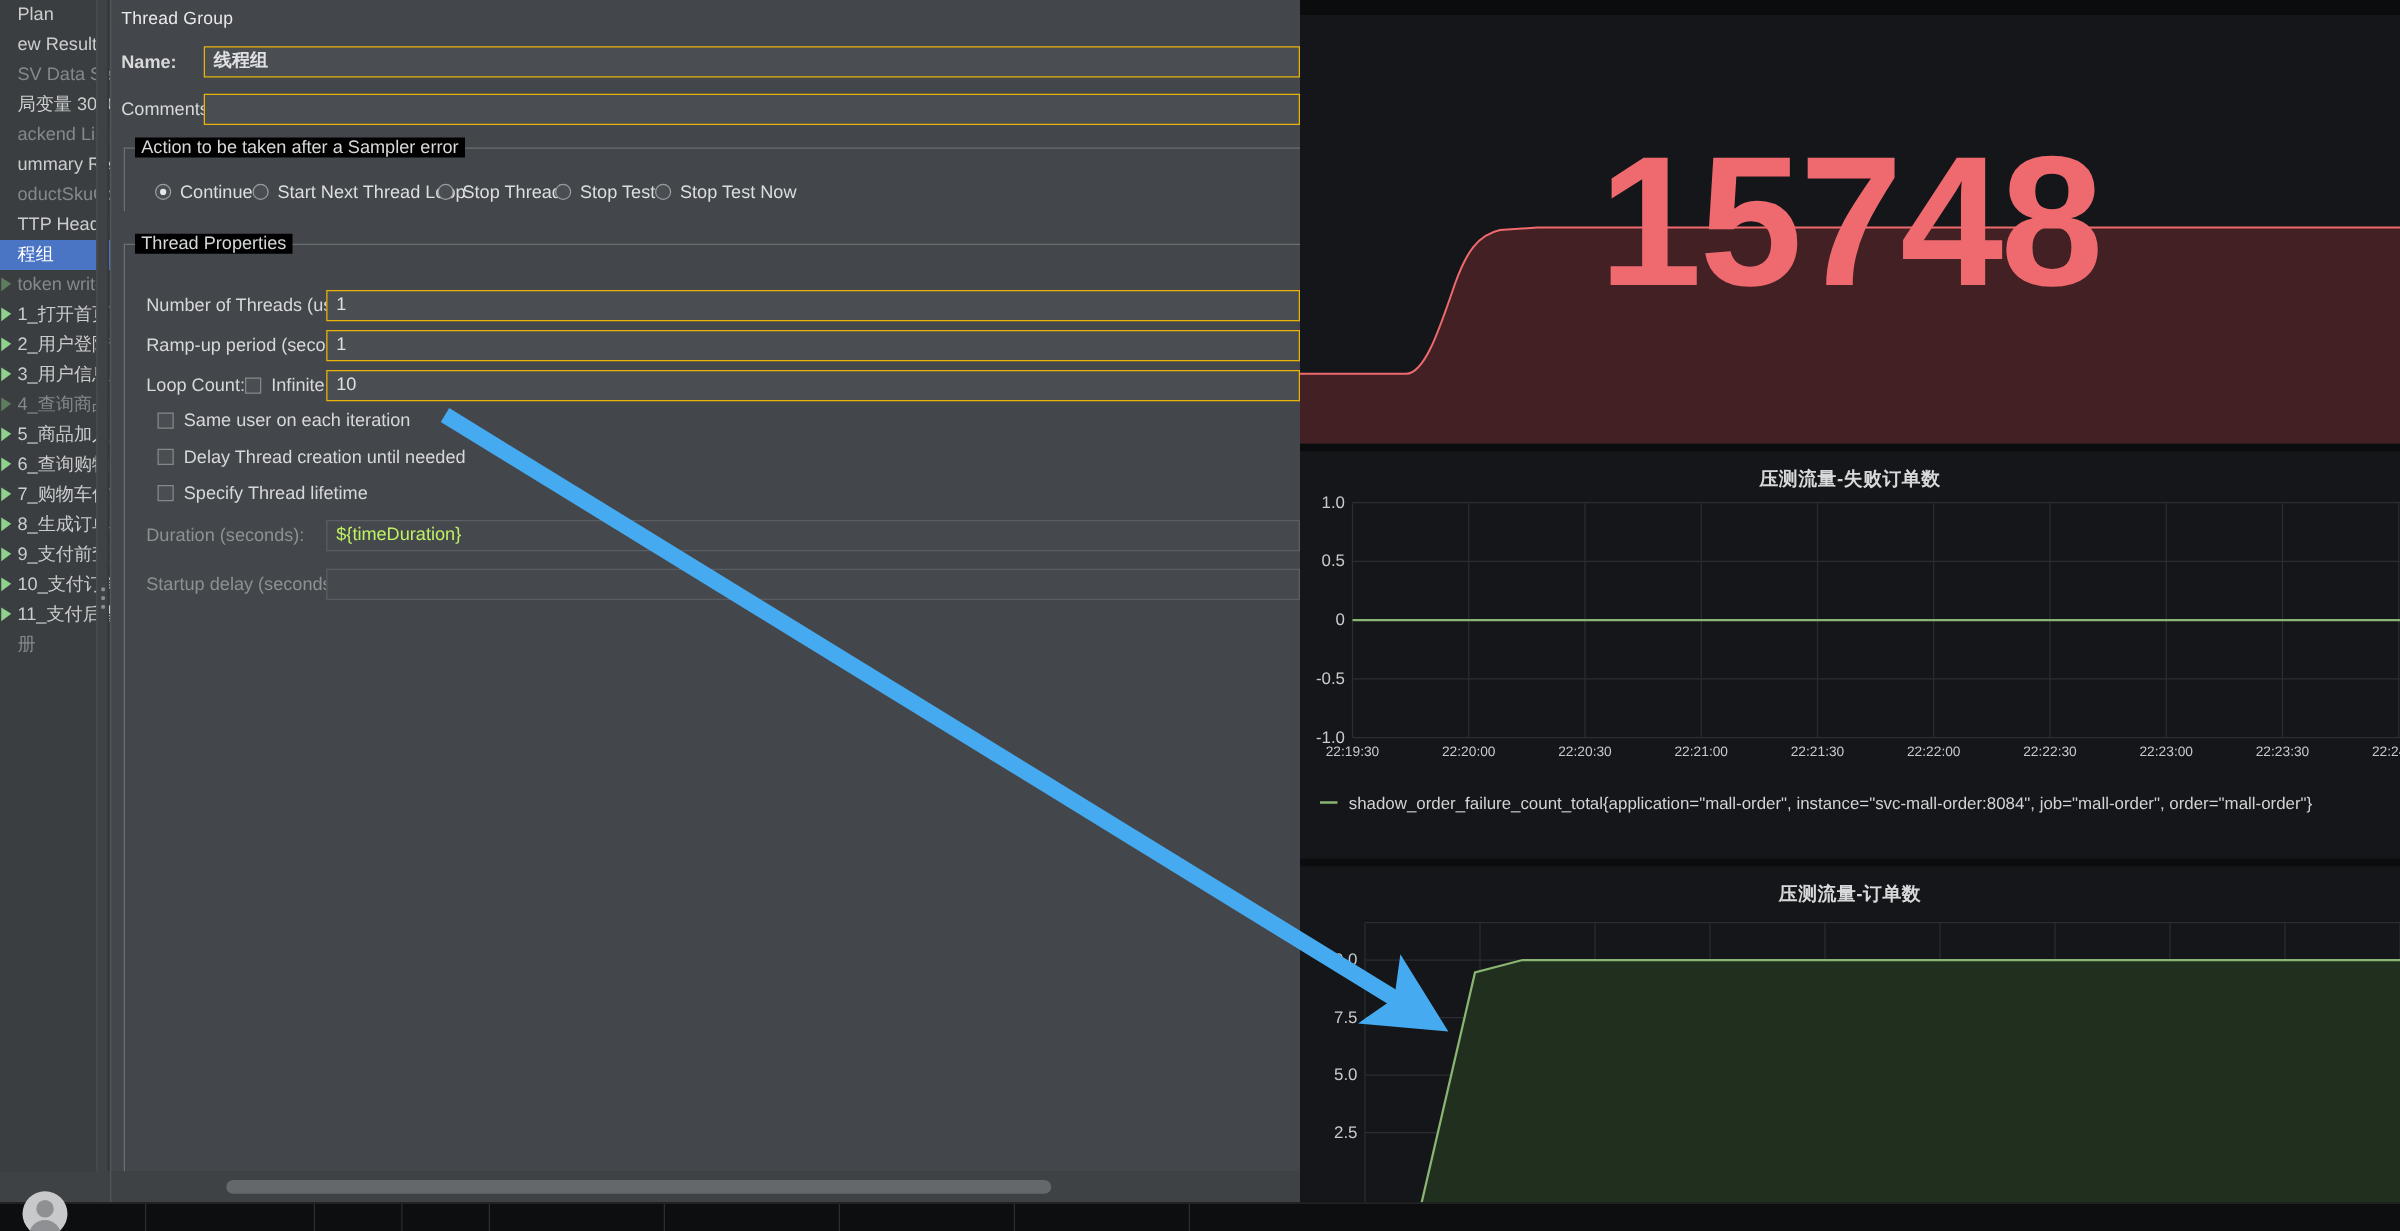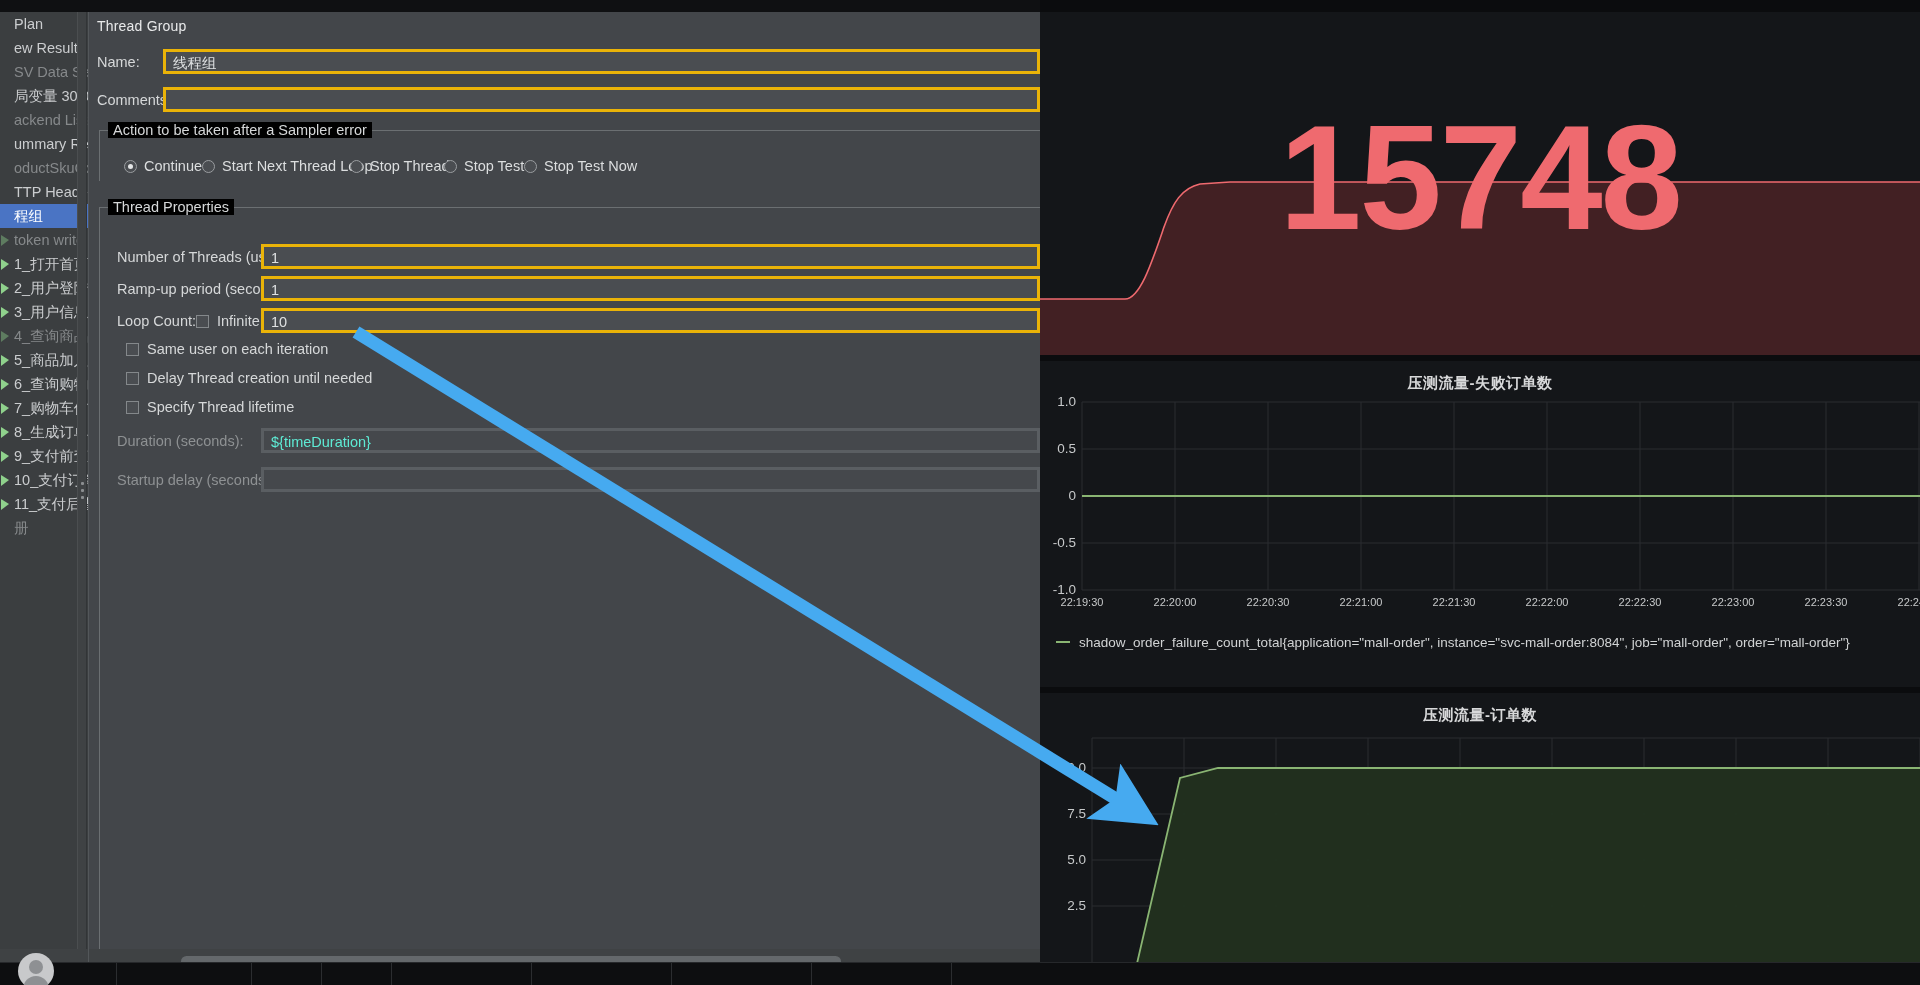--- a/index.html
+++ b/index.html
@@ -6,21 +6,21 @@
   html, body {
     width: 1920px; height: 985px;
     background: #0f1012; overflow: hidden;
     font-family: "Liberation Sans", sans-serif;
     -webkit-font-smoothing: antialiased;
   }
   #root { position: relative; width: 1920px; height: 985px; }
 
   
   #jmeter {
-    position: absolute; left: 0; top: 12px; width: 1040px; height: 962px;
+    position: absolute; left: 0; top: 0; width: 1040px; height: 962px;
     background: #3f4244; color: #d4d6d7; overflow: hidden;
   }
 
   
   #tree {
     position: absolute; left: 0; top: 0; width: 96px; height: 962px;
     background: #3b3e40; overflow: hidden;
   }
   .tnode {
     height: 24px; line-height: 24px; font-size: 14.5px;
@@ -65,24 +65,24 @@
     position: absolute; left: 8px; top: 6px;
     font-size: 14px; color: #e9eaeb; letter-spacing: .2px;
   }
   .frow { position: absolute; left: 0; width: 100%; height: 26px; }
   .flabel {
     position: absolute; font-size: 14.5px; color: #d6d8d9;
     line-height: 26px; white-space: nowrap;
   }
   .finput {
     position: absolute; height: 25px; background: #4a4d51;
-    border: 3px solid #eab308; font-size: 14.5px; color: #dfe1e2;
+    border: 1px solid #eab308; font-size: 14.5px; color: #dfe1e2;
     line-height: 23px; padding-left: 7px; white-space: nowrap; overflow: hidden;
   }
-  .finput.ghost { color: #5eead4; background: #45484c; border-color: #5a5e62; }
+  .finput.ghost { color: #bef264; background: #45484c; border-color: #5a5e62; }
 
   
   .grp { position: absolute; }
   .grp > .gline {
     position: absolute; left: 0; right: 0; top: 8px; height: 1px;
     background: #6b6f72;
   }
   .grp > .gleft {
     position: absolute; left: 0; top: 8px; width: 1px; bottom: 0;
     background: #6b6f72;
@@ -204,21 +204,21 @@
         <i></i>
           <i></i>
           <i></i>
       </div>
     </div>
 
     <div id="pane">
 
       <div id="pane-title">Thread Group</div>
 
-      <div class="frow" style="top:37px;">
+      <div class="frow" style="top:37px;font-weight:bold;">
         <div class="flabel" style="left:8px;">Name:</div>
         <div class="finput" style="left:74px; right:0;">线程组</div>
       </div>
 
       <div class="frow" style="top:75px;">
         <div class="flabel" style="left:8px;">Comments:</div>
         <div class="finput" style="left:74px; right:0;"></div>
       </div>
 
       <div class="grp" style="left:10px; right:0; top:110px; height:59px;">

